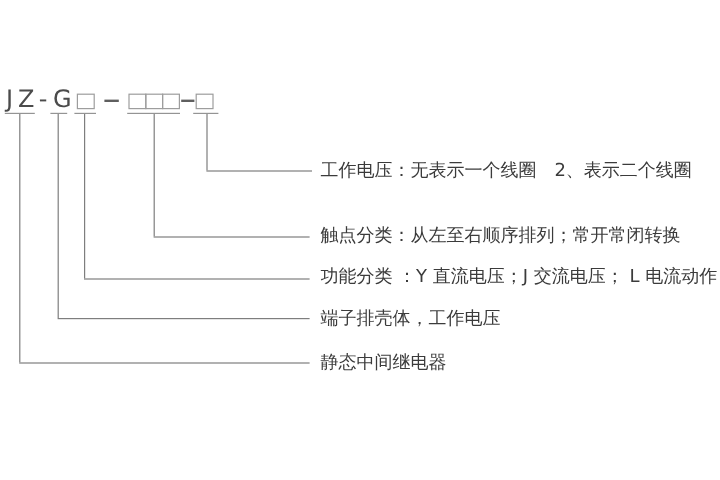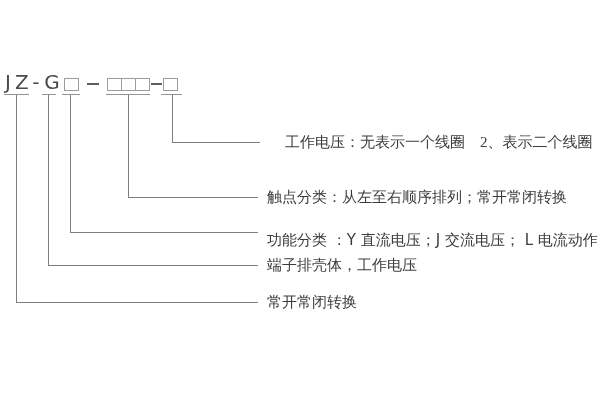--- a/index.html
+++ b/index.html
@@ -94,19 +94,19 @@
 
   <div class="conn v" style="left:70px;  top:95px;  height:137px;"></div>
   <div class="conn h" style="left:70px;  top:232px; width:188px;"></div>
 
   <div class="conn v" style="left:48px;  top:95px;  height:170px;"></div>
   <div class="conn h" style="left:48px;  top:265px; width:210px;"></div>
 
   <div class="conn v" style="left:16px;  top:95px;  height:207px;"></div>
   <div class="conn h" style="left:16px;  top:302px; width:242px;"></div>
 
-  <div class="callout" style="left:285px; top:132px;font-family:Liberation Serif, serif;">工作电压：无表示一个线圈　2、表示二个线圈</div>
+  <div class="callout" style="left:267px; top:132px;">工作电压：无表示一个线圈　2、表示二个线圈</div>
   <div class="callout" style="left:267px; top:187px;font-family:Liberation Serif, serif;">触点分类：从左至右顺序排列；常开常闭转换</div>
-  <div class="callout" style="left:267px; top:230px;">功能分类 ：Y 直流电压；J 交流电压； L 电流动作</div>
+  <div class="callout" style="left:267px; top:220px;">功能分类 ：Y 直流电压；J 交流电压； L 电流动作</div>
   <div class="callout" style="left:267px; top:255px;">端子排壳体，工作电压</div>
-  <div class="callout" style="left:267px; top:292px;">常开常闭转换</div>
+  <div class="callout" style="left:267px; top:292px;">静态中间继电器</div>
 
 </div>
 
 </body></html>

